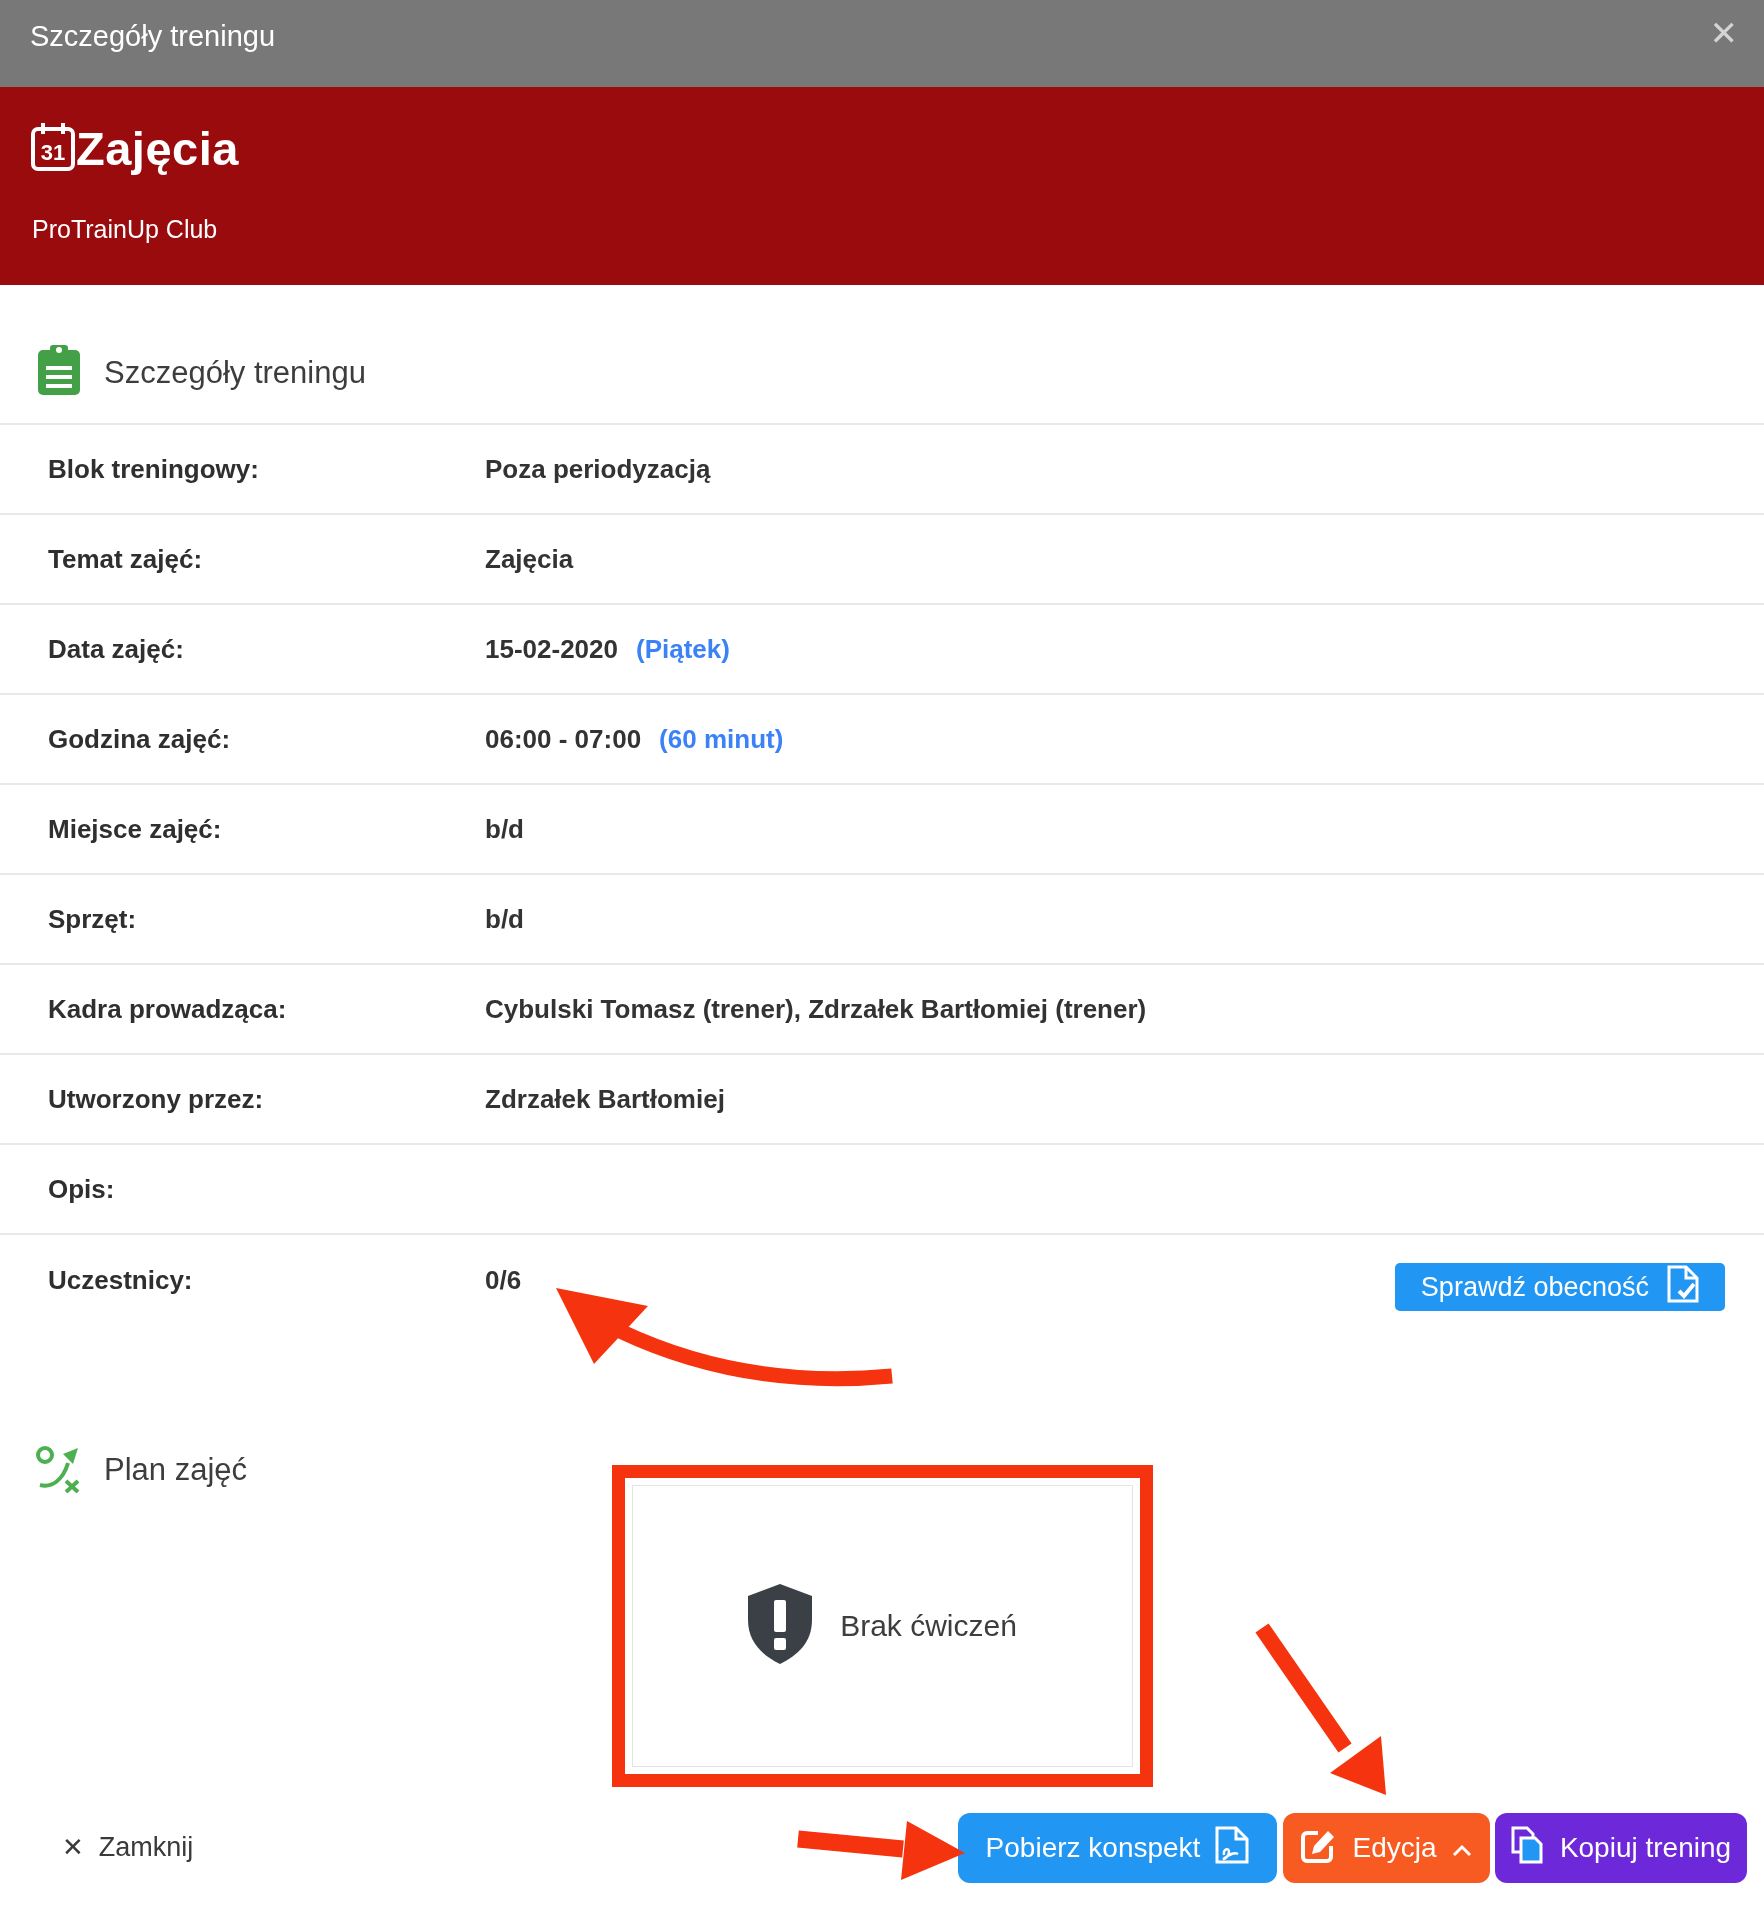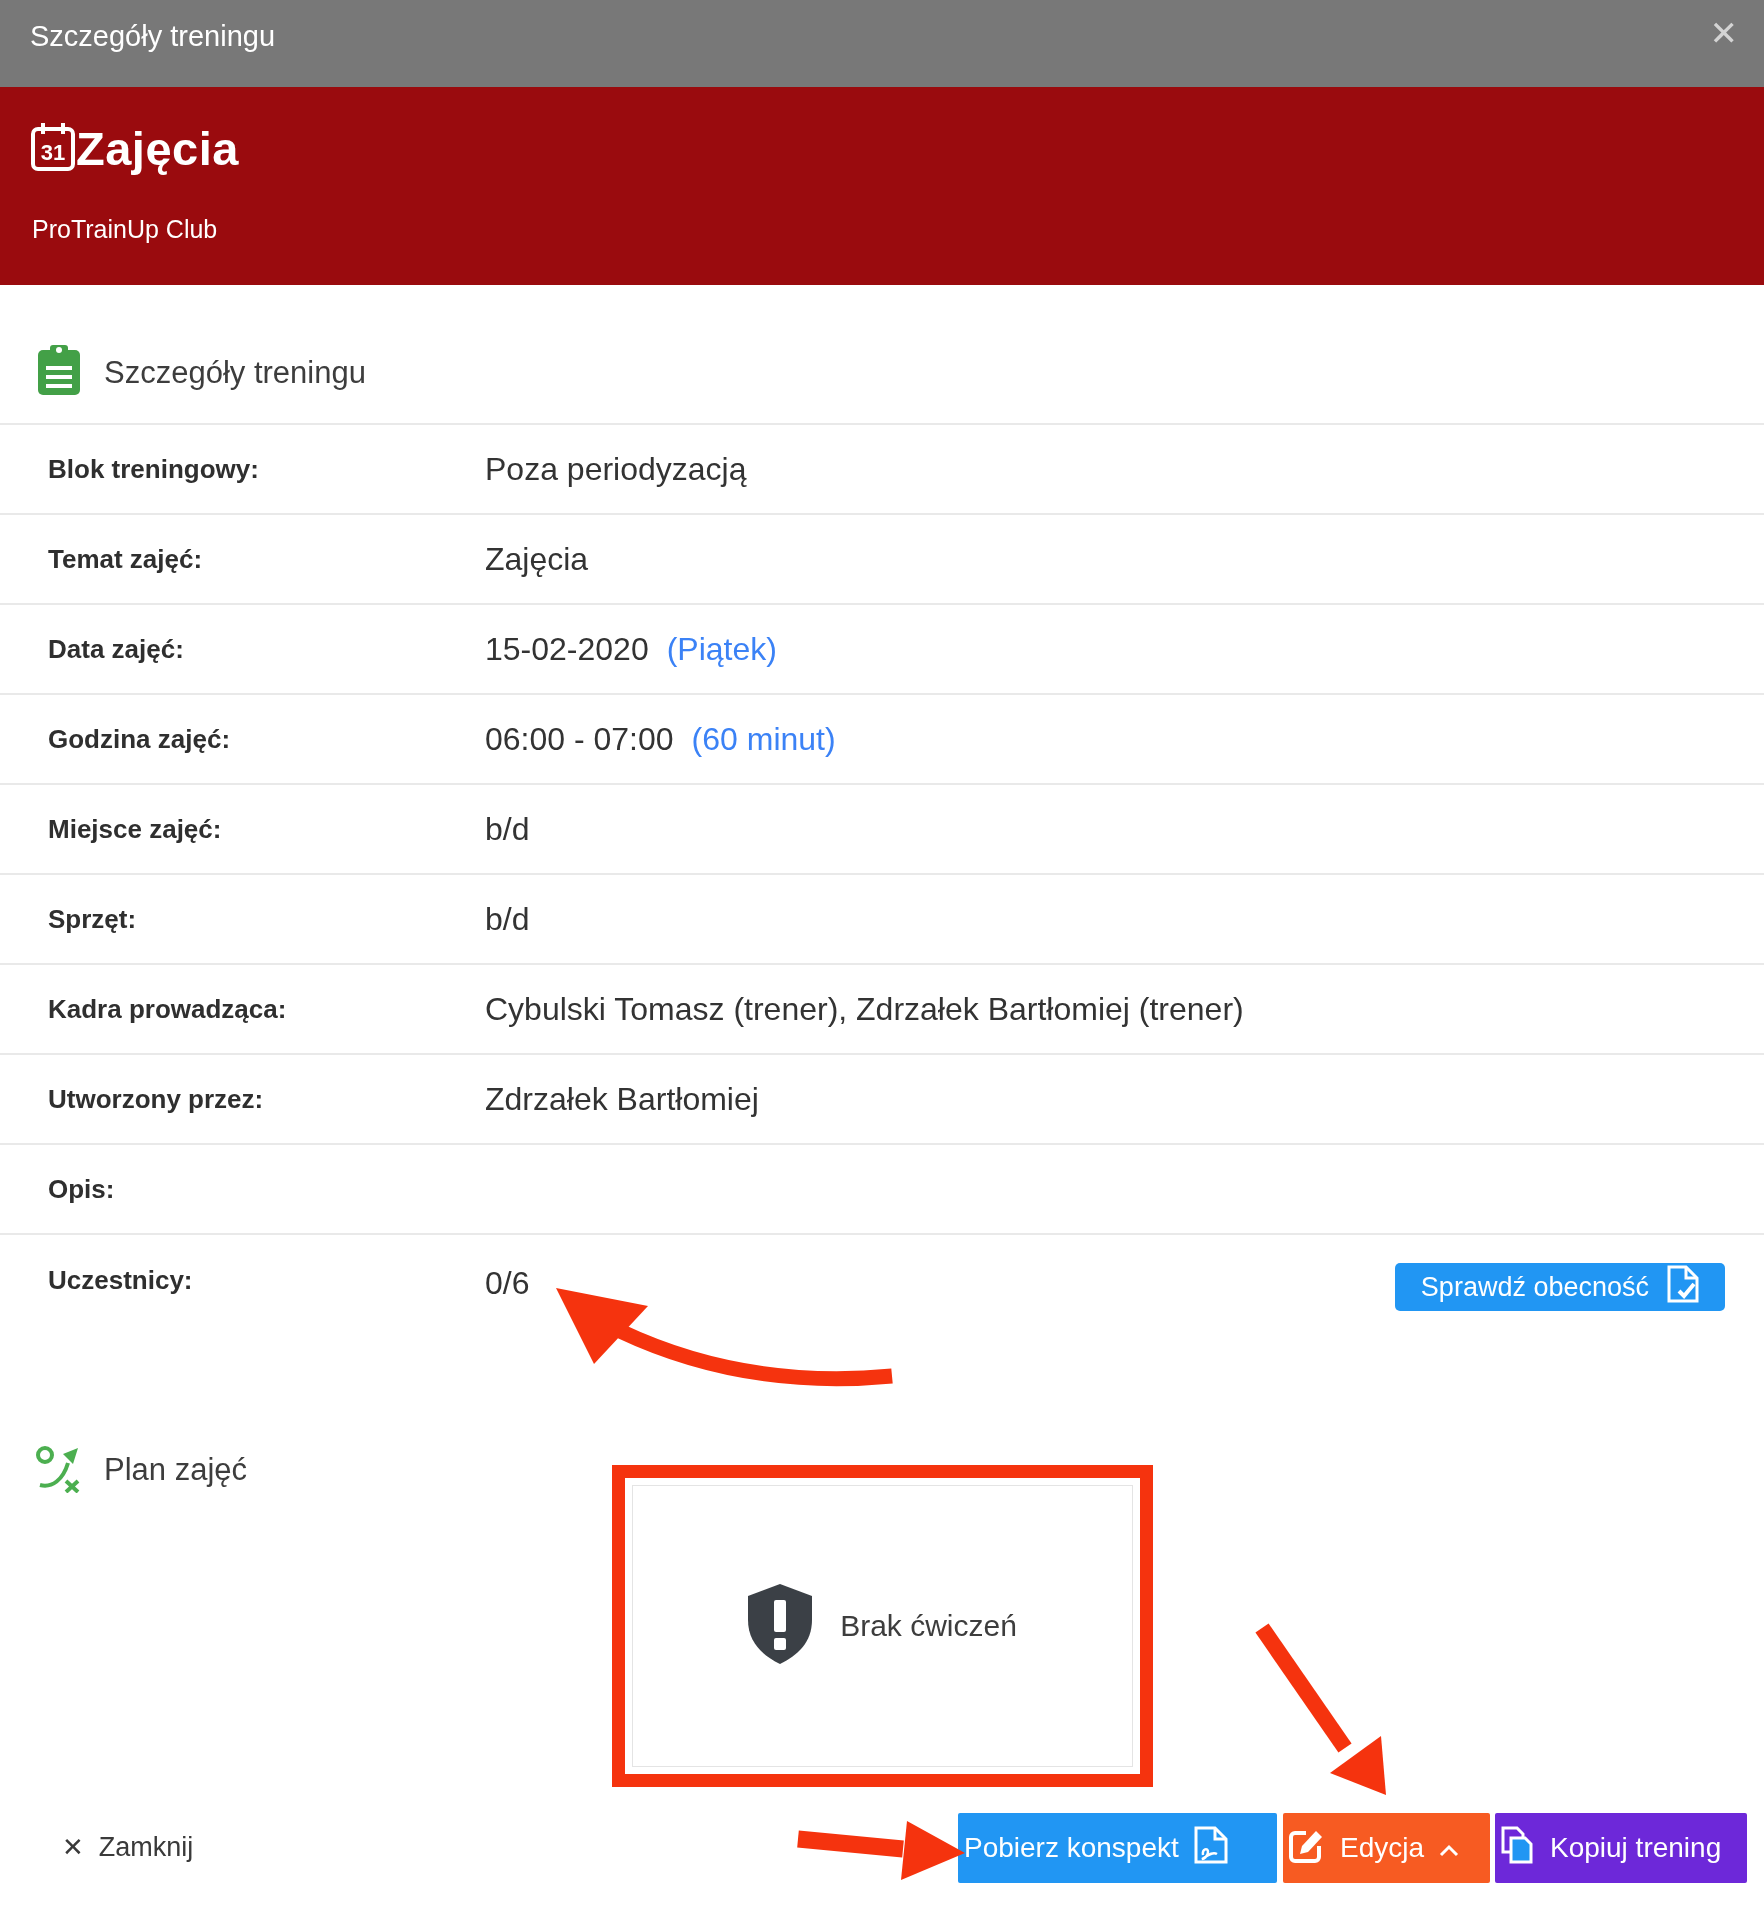--- a/index.html
+++ b/index.html
@@ -23,21 +23,21 @@
   
   .section-heading { position:absolute; display:flex; align-items:center; gap:22px; }
   .section-heading .txt { font-size:31px; color:#3d3d3d; }
   #details-heading { left:36px; top:345px; }
   #plan-heading { left:36px; top:1443px; }
 
   
   .details-table { position:absolute; left:0; top:423px; width:1764px; }
   .row { height:90px; display:flex; align-items:center; border-top:2px solid #e9e9e9; box-sizing:border-box; }
   .row .label { width:485px; padding-left:48px; box-sizing:border-box; font-weight:700; font-size:26px; color:#2f2f2f; flex:none; }
-  .row .value { font-size:32px; color:#333; }
+  .row .value { font-size:26px; color:#333;font-weight:bold; }
   .row .muted { color:#3b82f6; margin-left:18px; }
   .row.participants { height:177px; align-items:flex-start; padding-top:30px; position:relative; }
   .attendance-btn {
     position:absolute; right:39px; top:28px; height:48px; padding:7px 26px;
     display:flex; align-items:center; gap:18px;
     background:#2196f3; border:none; border-radius:5px; cursor:pointer;
     color:#fff; font-size:27px; font-family:inherit;
   }
 
   
@@ -50,22 +50,22 @@
     display:flex; flex-direction:row; align-items:center; justify-content:center; gap:28px;
   }
   .plan-empty-text { font-size:30px; color:#3d3d3d; }
 
   
   .close-link { position:absolute; left:62px; top:1832px; display:flex; align-items:center; gap:15px;
     font-size:27px; color:#3a3a3a; cursor:pointer; }
   .close-link .x { font-weight:700; font-size:26px; }
   .footer-btn {
     position:absolute; top:1813px; height:70px; box-sizing:border-box;
-    display:flex; align-items:center; gap:15px;
-    border:none; border-radius:2px; cursor:pointer;
+    display:flex; align-items:center; justify-content:center; gap:15px;
+    border:none; border-radius:12px; cursor:pointer;
     color:#fff; font-size:28px; font-family:inherit;
   }
   #btn-download { left:958px; width:319px; background:#2196f3; }
   #btn-edit { left:1283px; width:207px; background:#f75b22; }
   #btn-copy { left:1495px; width:252px; background:#6d28d9; }
 
   
   .overlay { position:absolute; left:0; top:0; width:1764px; height:1910px; pointer-events:none; z-index:40; }
 </style>
 </head>

